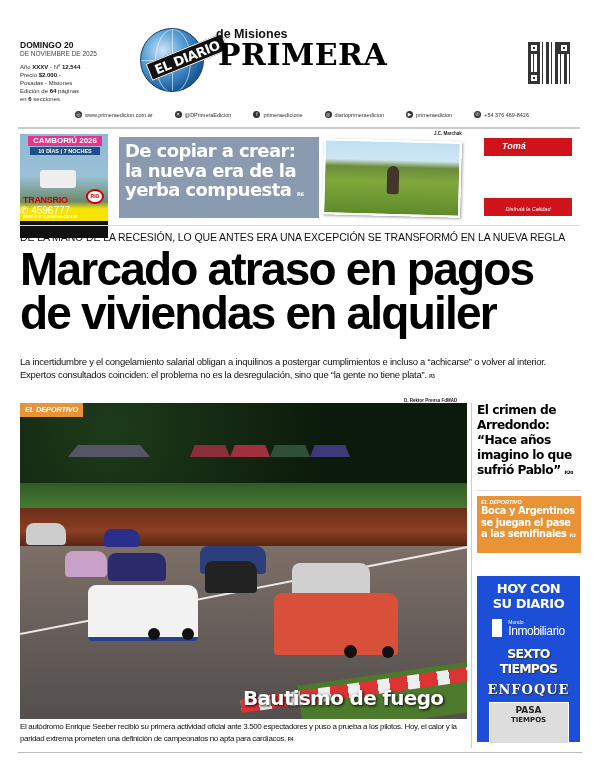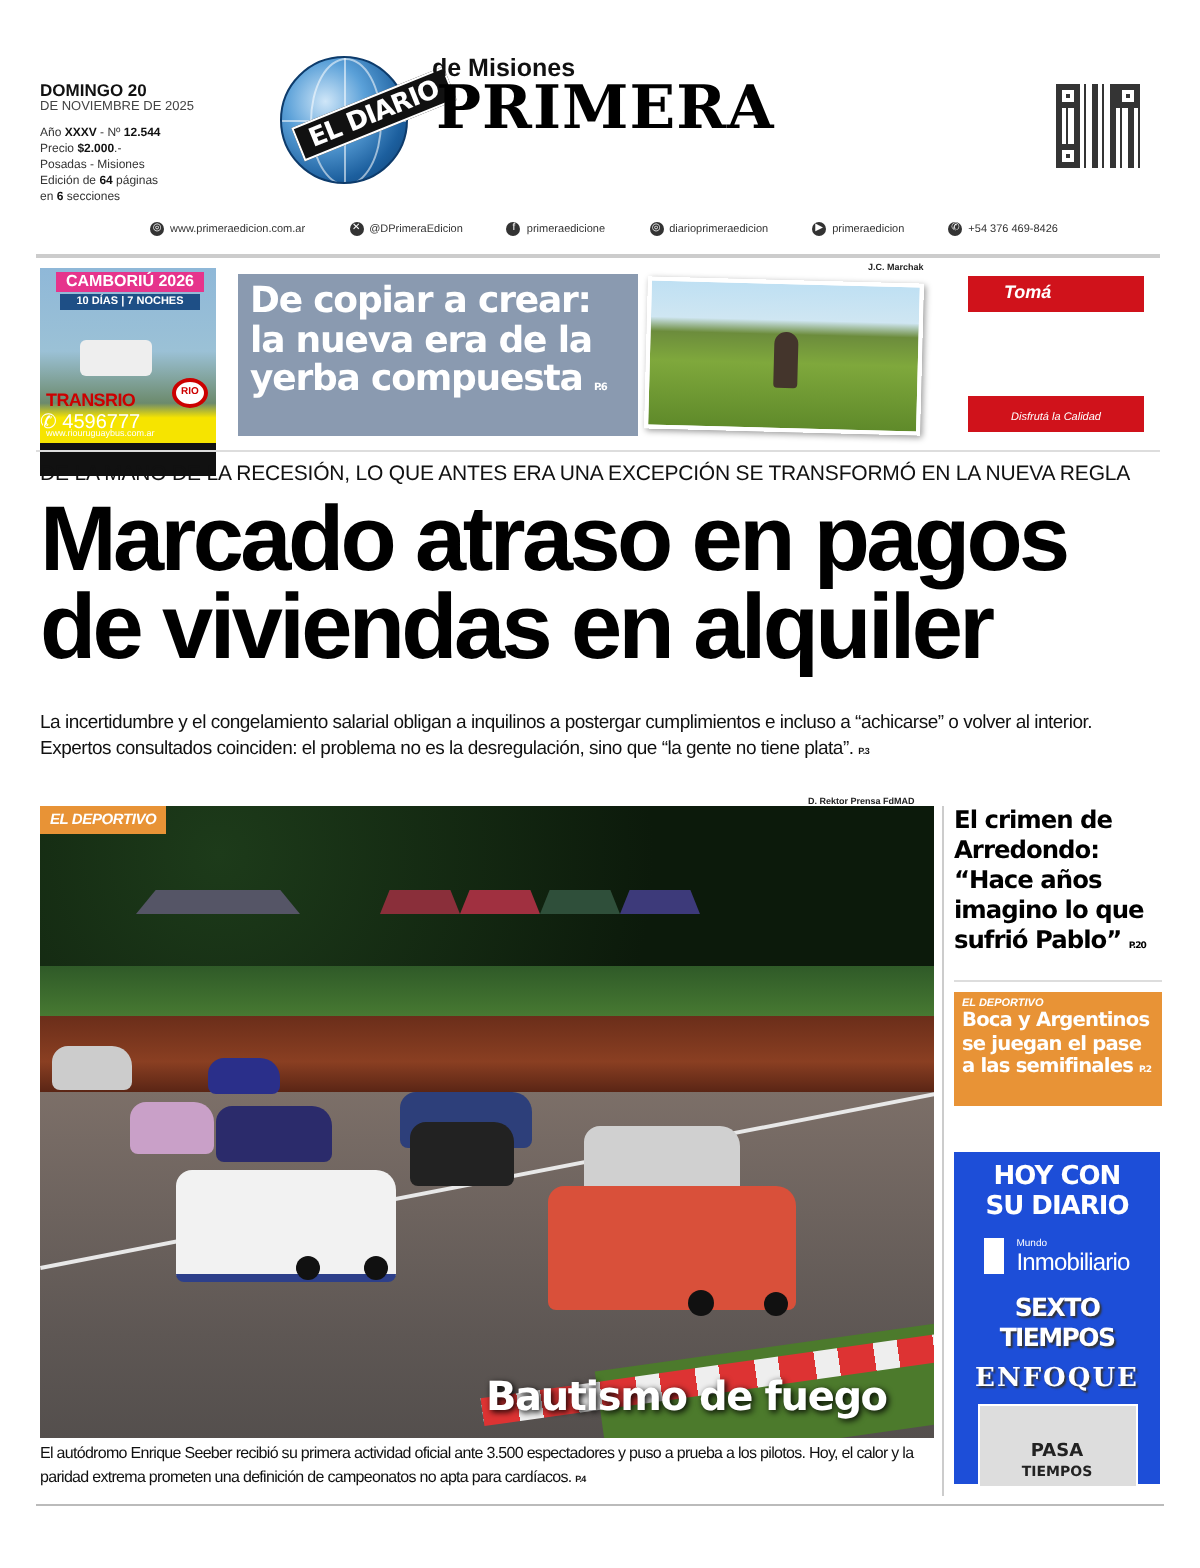--- a/index.html
+++ b/index.html
@@ -79,21 +79,21 @@
 .side2 .h{font-family:"DejaVu Sans",sans-serif;font-weight:bold;font-size:9.8px;line-height:11.5px;letter-spacing:-.4px}
 .side3{left:477px;top:576px;width:103px;height:166px;background:#1d4ed8;color:#fff;text-align:center}
 .side3 .hoy{font-family:"DejaVu Sans",sans-serif;font-weight:bold;font-size:13px;line-height:15px;margin-top:5px;letter-spacing:-.5px}
 .side3 .mi{margin-top:8px;display:flex;align-items:flex-end;justify-content:center}
 .side3 .door{width:10px;height:18px;background:#fff;margin-right:6px}
 .side3 .mi-t{text-align:left}
 .side3 .mi-s{font-size:5px;line-height:6px}
 .side3 .mi-l{font-size:12px;line-height:12px;letter-spacing:-.4px}
 .side3 .sexto{font-weight:bold;font-size:12.5px;margin-top:9px;letter-spacing:-.8px;font-family:"DejaVu Sans",sans-serif;text-shadow:1px 1px 1px #333}
 .side3 .enf{font-family:"DejaVu Serif",serif;font-weight:bold;font-size:13px;margin-top:6px;letter-spacing:1px;text-shadow:1px 1px 1px #333}
-.side3 .pasa{width:80px;height:42px;margin:5px auto 0;background:#ddd;color:#222;font-family:"DejaVu Sans",sans-serif;font-weight:bold;font-size:9px;line-height:10px;padding-top:18px;border:1px solid #fff}
+.side3 .pasa{width:80px;height:42px;margin:5px auto 0;background:#ddd;color:#222;font-family:"DejaVu Sans",sans-serif;font-weight:bold;font-size:9px;line-height:10px;padding-top:2px;border:1px solid #fff}
 .rule3{left:18px;top:752px;width:564px;height:1px;background:#bbb}
 </style>
 </head>
 <body>
 
 <div class="abs dateblk">
   <div class="day">DOMINGO 20</div>
   <div class="full">DE NOVIEMBRE DE 2025</div>
   <div><span>Año </span><b>XXXV</b><span> - Nº </span><b>12.544</b></div>
   <div><span>Precio </span><b>$2.000</b><span>.-</span></div>

